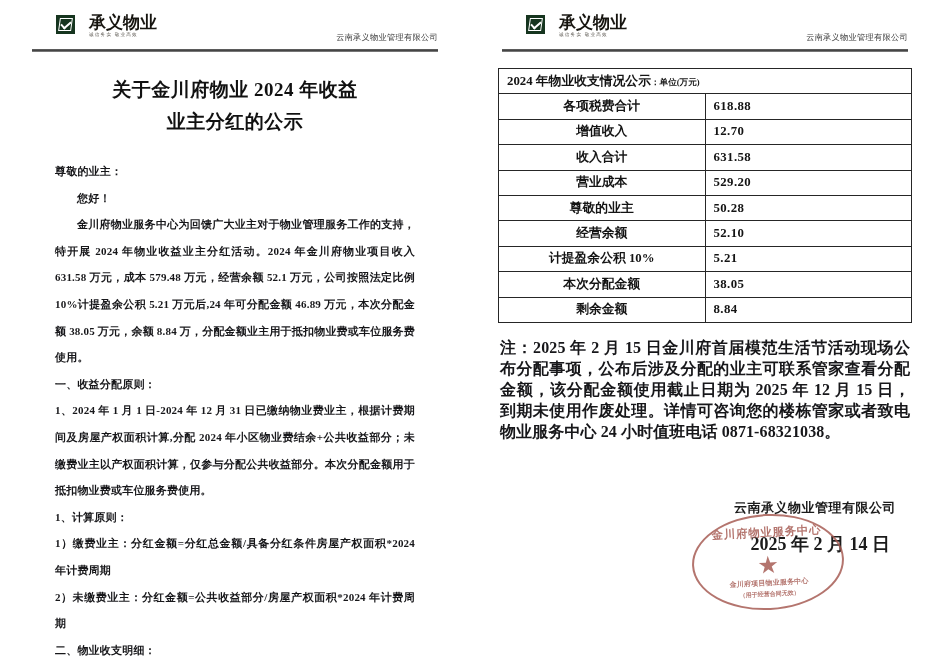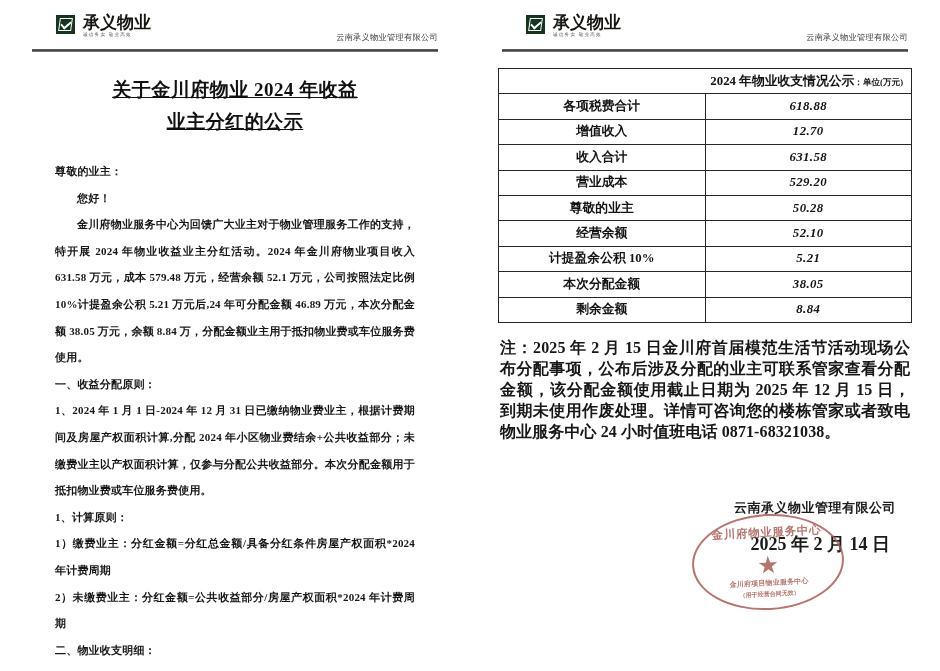--- a/index.html
+++ b/index.html
@@ -30,21 +30,21 @@
     position: relative;
     margin: 14px 32px 0 32px;
     height: 34px;
   }
   .logo-block {
     position: absolute;
     left: 0;
     top: 0;
     display: flex;
     align-items: flex-start;
-    gap: 8px;
+    gap: 14px;
     padding-left: 24px;
   }
   .logo-mark {
     width: 19px;
     height: 19px;
     background: #16351f;
     position: relative;
     flex: none;
     margin-top: 1px;
   }
@@ -101,21 +101,21 @@
   
   .doc-title {
     margin: 22px 58px 0 58px;
     text-align: center;
     font-size: 19px;
     font-weight: bold;
     line-height: 32px;
     letter-spacing: .5px;
     color: #111;
   }
-  .doc-title .tline { display: block; text-decoration: underline; }
+  .doc-title .tline { display: block; }
 
   .body-text {
     margin: 20px 55px 0 55px;
     font-size: 11px;
     line-height: 26.6px;
     letter-spacing: .2px;
     text-align: justify;
     color: #17171a;
   }
   .body-text p {
@@ -133,32 +133,32 @@
   }
   table.fin td {
     border: 1px solid #262626;
     height: 24.4px;
     padding: 0 8px;
     font-size: 12.8px;
     font-weight: bold;
     color: #141414;
   }
   td.fin-title {
-    text-align: right;
+    text-align: left;
     font-size: 15.2px;
     padding: 2px 8px;
     height: 27px;
   }
   td.fin-title .unit {
     font-size: 8.6px;
     font-weight: bold;
     letter-spacing: 0;
   }
   td.fin-label { text-align: center; width: 56%; }
-  td.fin-value { text-align: center;  width: 44%; padding-right: 14px; letter-spacing: .4px; font-style: italic; }
+  td.fin-value { text-align: left;  width: 44%; padding-right: 14px; letter-spacing: .4px; }
 
   .note {
     margin: 14px 30px 0 30px;
     font-size: 16px;
     line-height: 21px;
     text-align: justify;
     font-weight: bold;
     color: #17171a;
     letter-spacing: .1px;
   }

